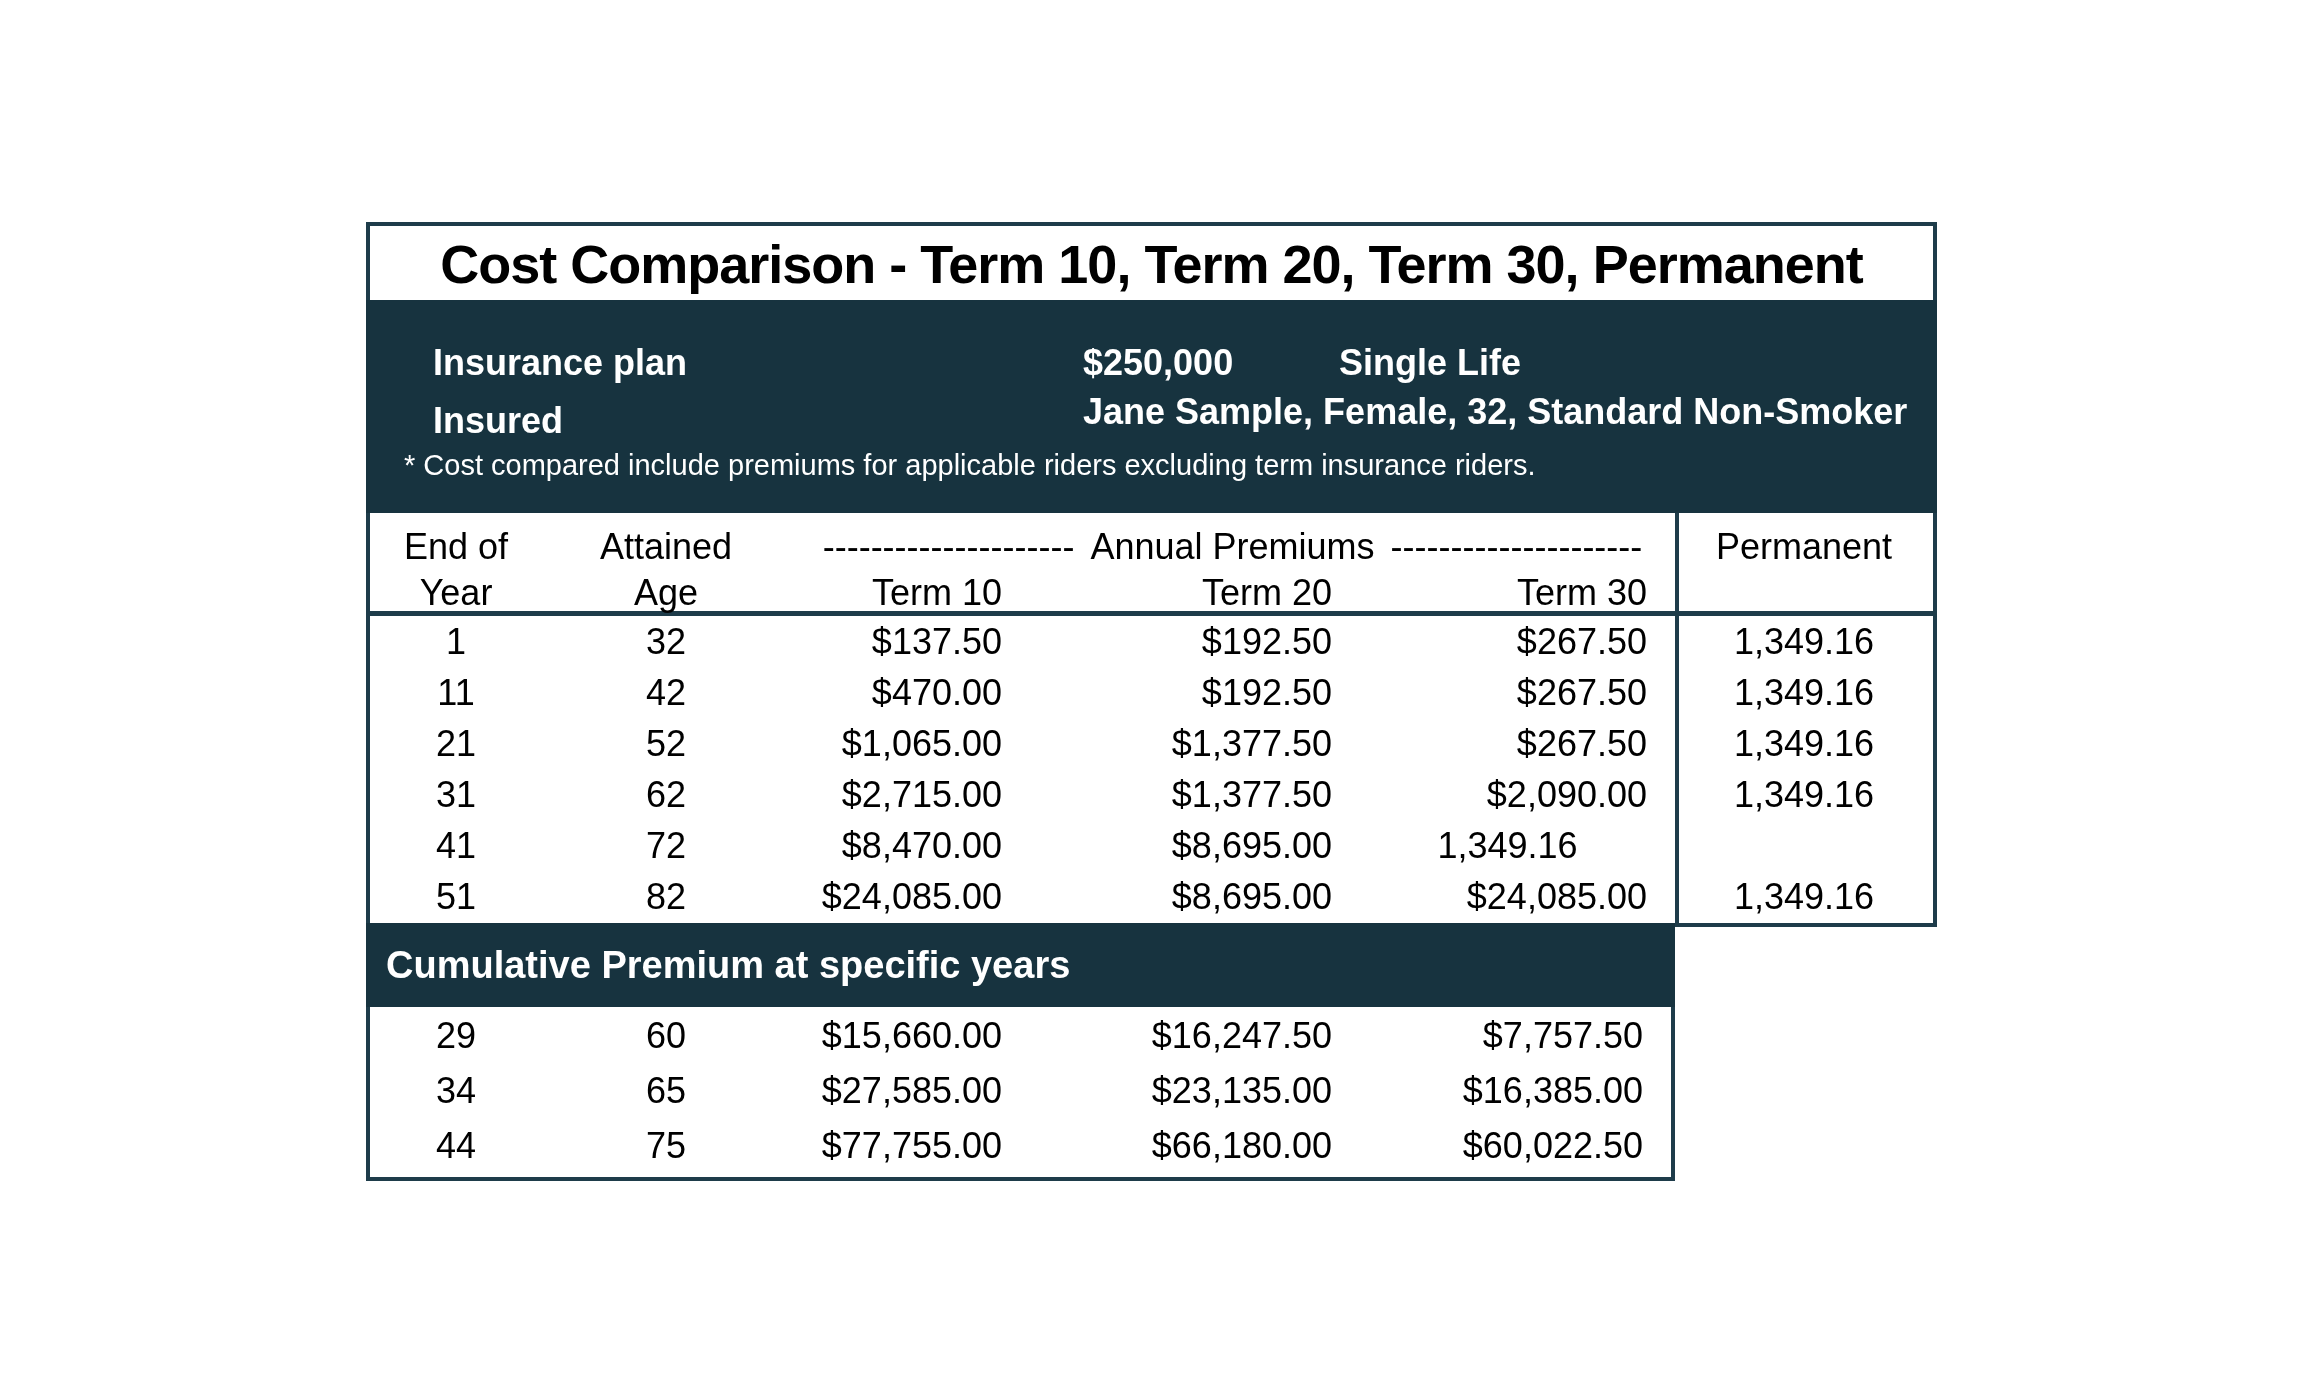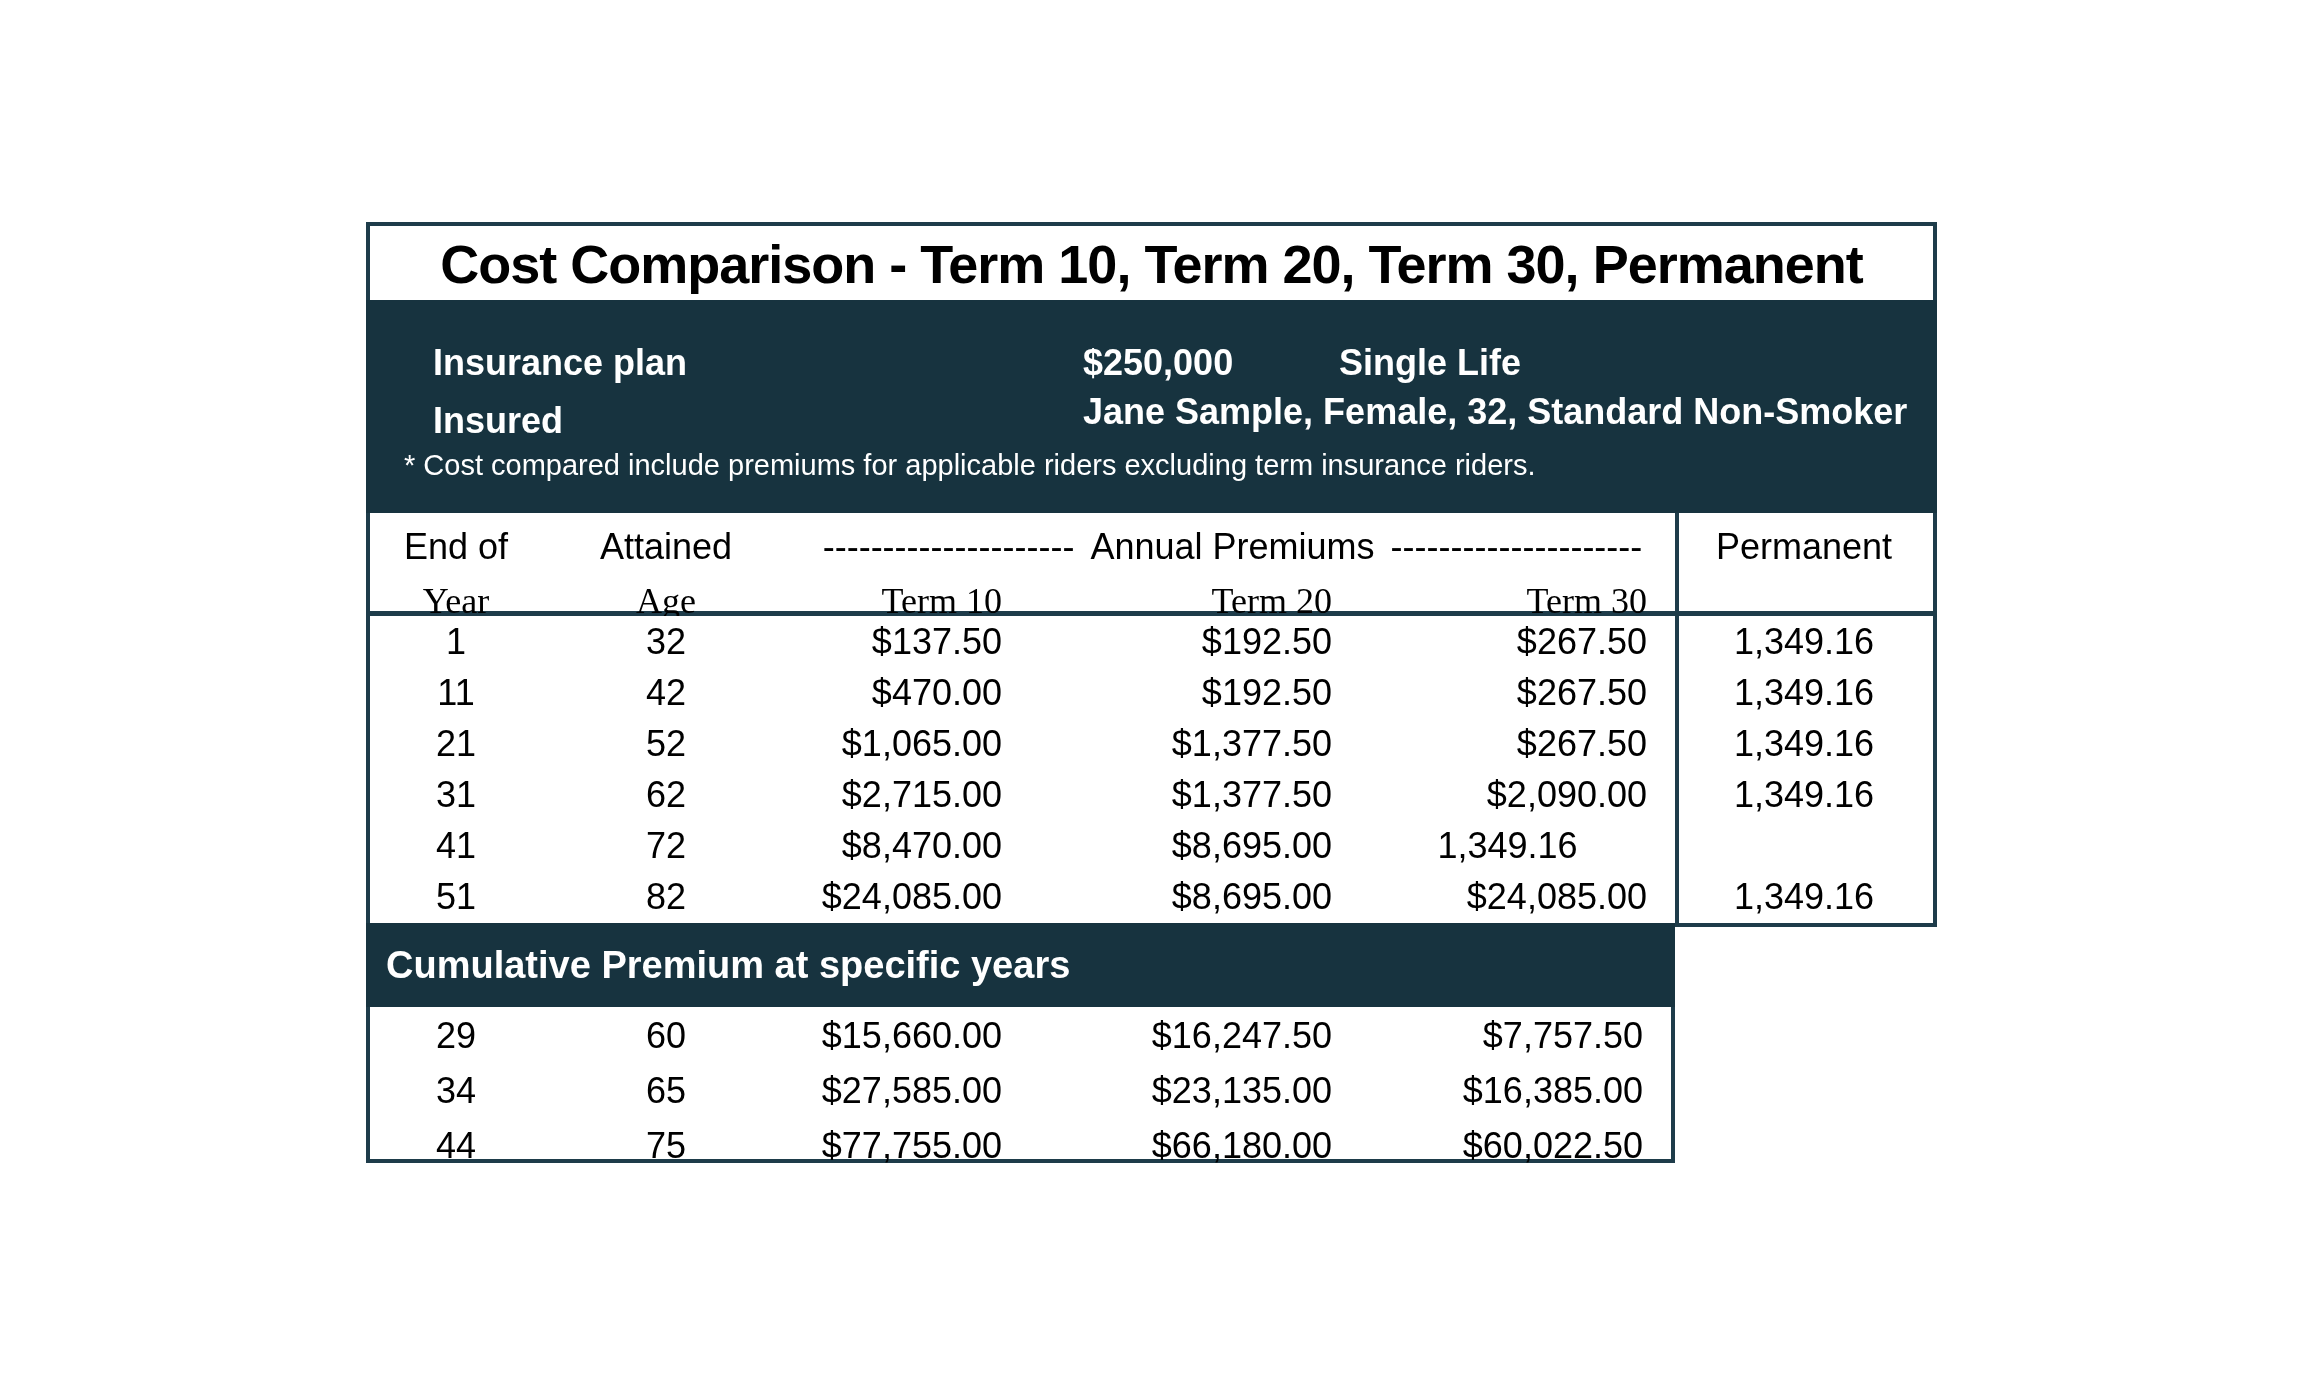--- a/index.html
+++ b/index.html
@@ -64,21 +64,21 @@
   .grid6{
     display:grid;
     grid-template-columns:172px 248px 220px 330px 335px 1fr;
   }
   .grid5{
     display:grid;
     grid-template-columns:172px 248px 220px 330px 1fr;
   }
   .hrow{position:absolute;left:0;right:0;font-size:36px;line-height:40px;}
   .hrow1{top:14px;}
-  .hrow2{top:68px;font-family:Liberation Serif, serif;}
+  .hrow2{top:60px;}
   .span3{grid-column:3/6;text-align:center;white-space:nowrap;}
   .span3 .gap{margin:0 16px;}
   .divider{
     position:absolute;left:1305px;top:0;bottom:0;width:4px;
     background:var(--border);
   }
 
   
   .rows-area{
     left:0;top:394px;width:1571px;height:307px;
@@ -101,21 +101,21 @@
   
   .cum-band{
     left:0;top:701px;width:1309px;height:84px;
     background:var(--band);color:var(--band-text);
     display:flex;align-items:center;
   }
   .cum-title{font-size:38px;font-weight:bold;padding-left:20px;white-space:nowrap;}
 
   
   .cum-rows{
-    left:0;top:785px;width:1309px;height:156px;
+    left:0;top:785px;width:1309px;height:174px;
     background:#fff;
     border-left:4px solid var(--border);
     border-right:4px solid var(--border);
     border-bottom:4px solid var(--border);
     padding-top:1px;
   }
 </style>
 </head>
 <body>
 

